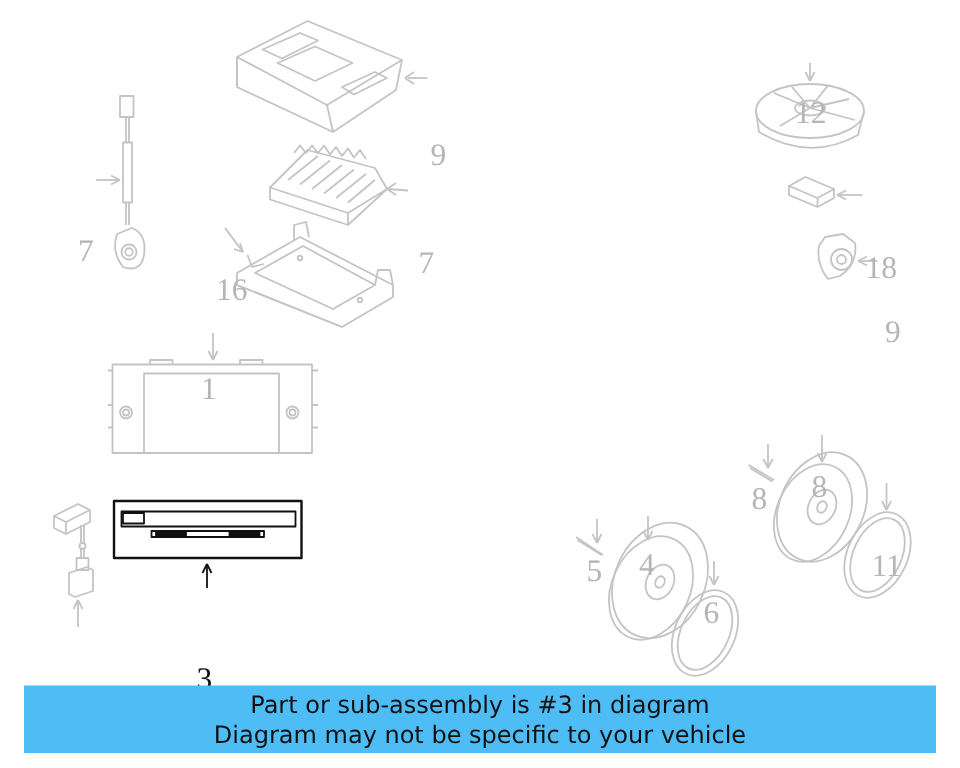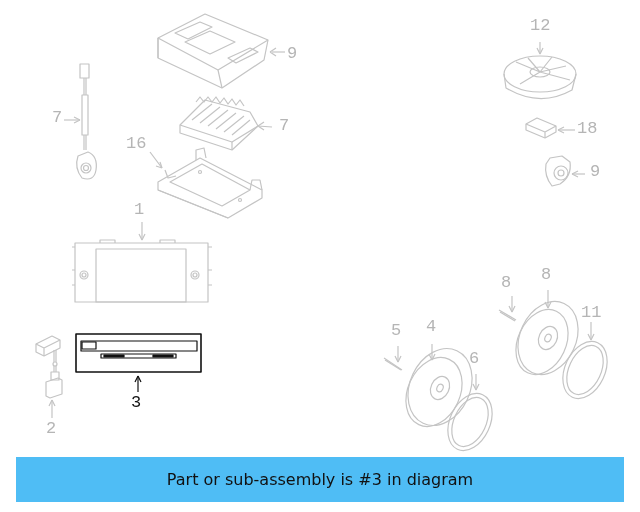--- a/index.html
+++ b/index.html
@@ -1,18 +1,18 @@
 <!DOCTYPE html>
 <html><head>
   <meta charset="utf-8">
   <style>
     html, body { margin: 0; padding: 0; background: #ffffff; }
     body { width: 640px; height: 512px; position: relative; overflow: hidden; font-family: "DejaVu Sans", sans-serif; }
     #diagram { position: absolute; left: 0; top: 0; width: 640px; height: 512px; }
-    .callout { position: absolute; font-family: Liberation Mono, monospace; font-size: 17px; color: #b5b5b5; line-height: 1; }
+    .callout { position: absolute; font-family: Liberation Serif, serif; font-size: 21px; color: #b5b5b5; line-height: 1; margin-top: 48px; }
     .callout.active { color: #111111; }
     .banner { position: absolute; left: 16px; top: 457px; width: 608px; height: 45px; background: #4fbdf5;
       display: flex; flex-direction: column; align-items: center; justify-content: center; }
     .banner span { font-family: "DejaVu Sans", sans-serif; font-size: 16px; color: #111; line-height: 20px; }
   </style>
 </head>
 <body>
 
 <svg id="diagram" viewBox="0 0 640 512" xmlns="http://www.w3.org/2000/svg" fill="none" stroke="#c4c4c4" stroke-width="1.2" stroke-linejoin="round">
 
@@ -174,22 +174,23 @@
 <span class="callout" style="left:134px;top:201px;">1</span>
 <span class="callout" style="left:46px;top:420px;">2</span>
 <span class="callout active" style="left:131px;top:394px;">3</span>
 <span class="callout" style="left:426px;top:318px;">4</span>
 <span class="callout" style="left:391px;top:322px;">5</span>
 <span class="callout" style="left:469px;top:350px;">6</span>
 <span class="callout" style="left:52px;top:109px;">7</span>
 <span class="callout" style="left:541px;top:266px;">8</span>
 <span class="callout" style="left:590px;top:163px;">9</span>
 <span class="callout" style="left:501px;top:274px;">8</span>
-<span class="callout" style="left:581px;top:304px;">11</span>
+<span class="callout" style="left:581px;top:319px;">11</span>
 <span class="callout" style="left:530px;top:17px;">12</span>
 <span class="callout" style="left:577px;top:120px;">18</span>
 <span class="callout" style="left:279px;top:117px;">7</span>
 <span class="callout" style="left:287px;top:45px;">9</span>
-<span class="callout" style="left:126px;top:135px;text-align:right;">16</span>
+<span class="callout" style="left:144px;top:135px;text-align:right;">16</span>
 
 <div class="banner">
   <span>Part or sub-assembly is #3 in diagram</span>
+  <span>Diagram may not be specific to your vehicle</span>
 </div>
 
 </body></html>

